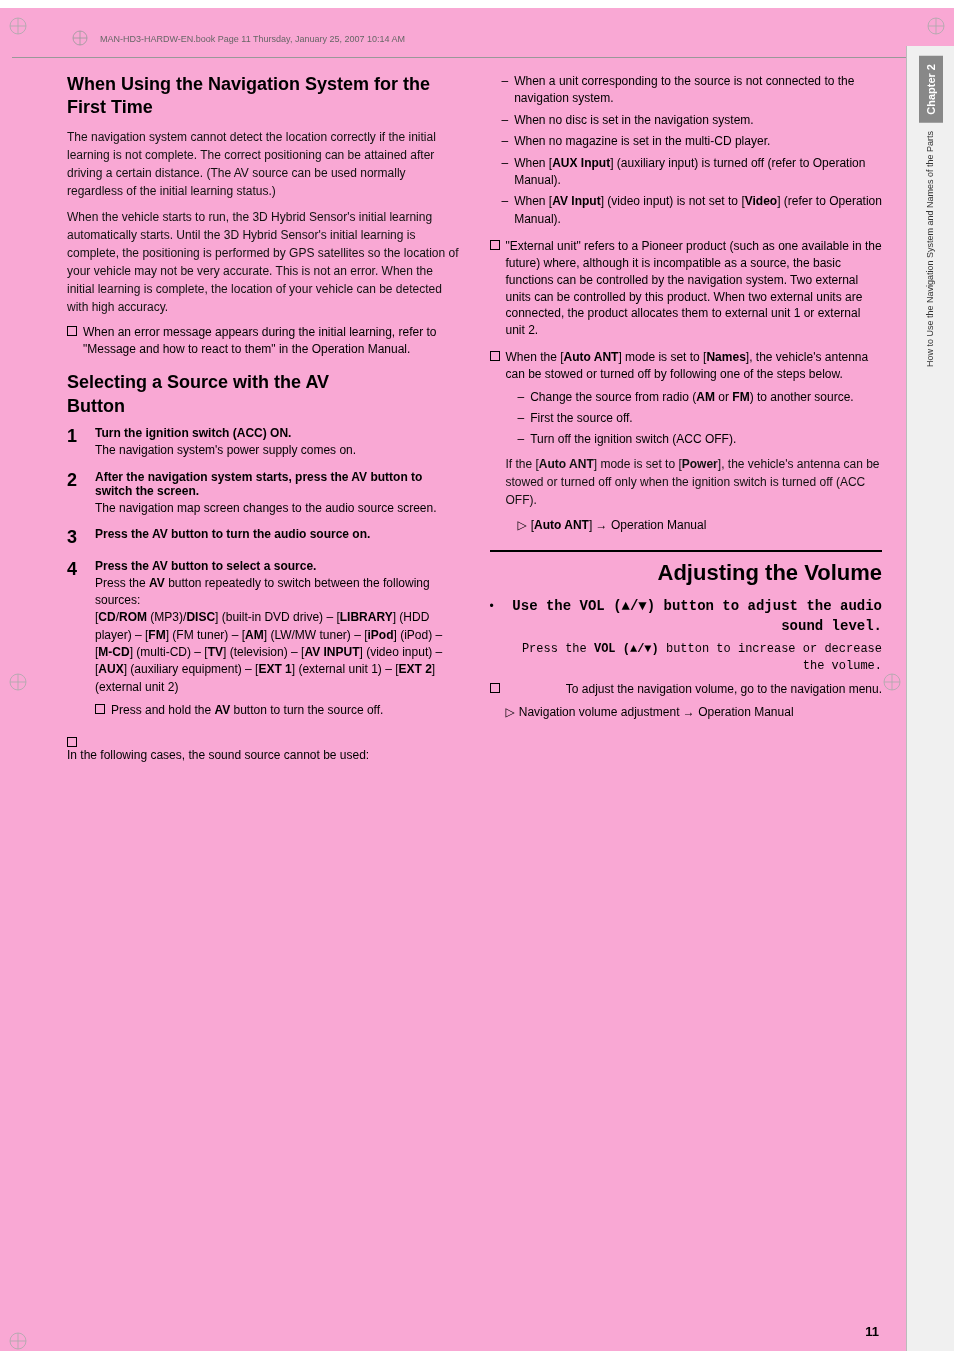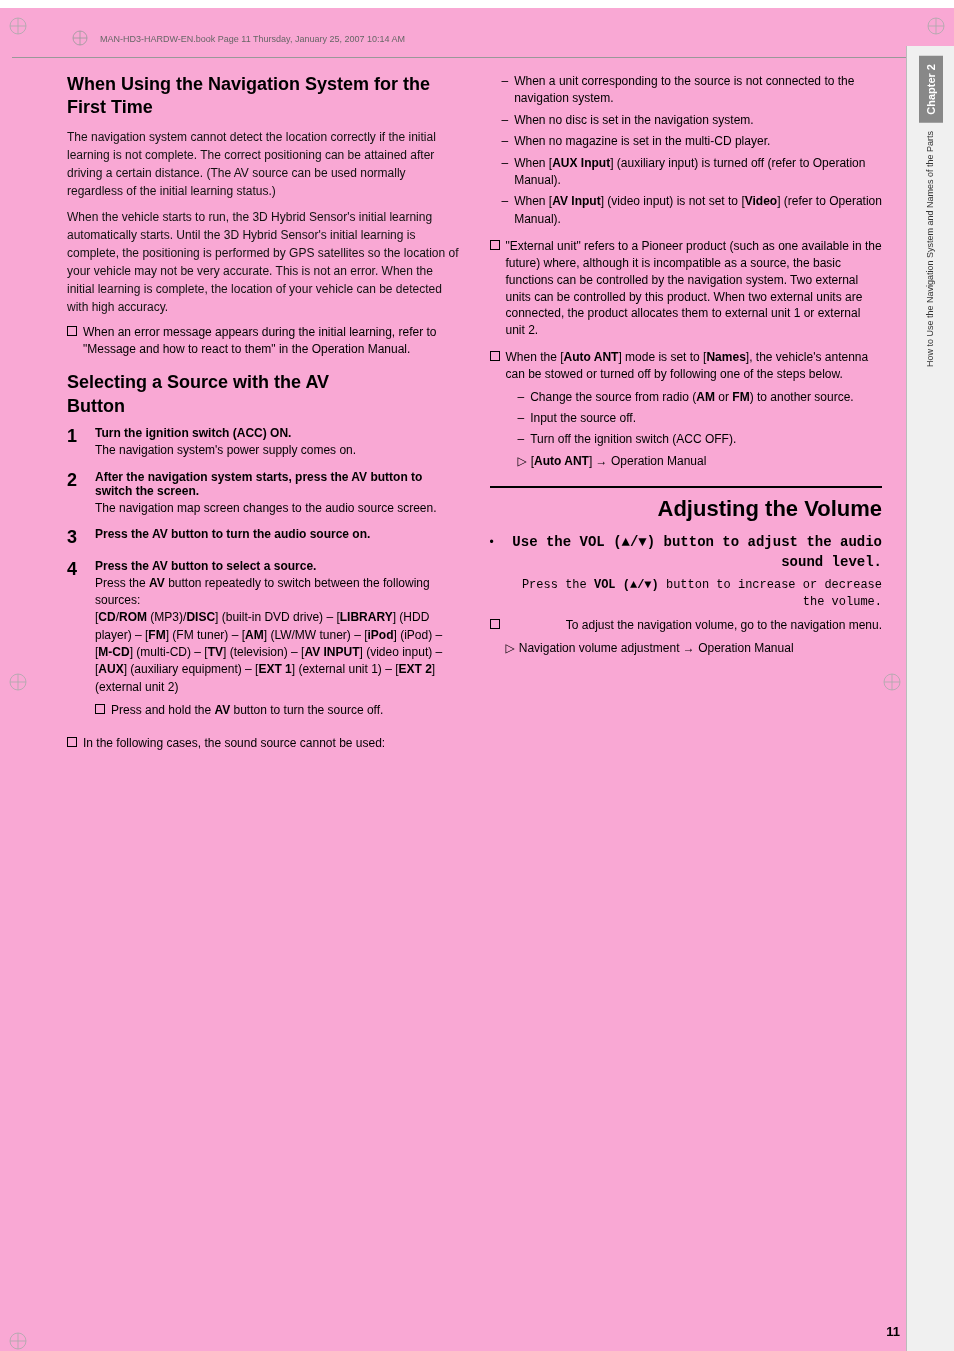--- a/index.html
+++ b/index.html
@@ -241,21 +241,21 @@
       margin-bottom: 10px;
       margin-top: 10px;
       border-top: 2px solid #000;
       padding-top: 8px;
     }
 
     
     .page-footer {
       position: absolute;
       bottom: 20px;
-      right: 54px;
+      right: 75px;
       font-size: 13px;
       font-family: Arial, sans-serif;
       font-weight: bold;
     }
 
     .header-file-info {
       font-size: 9px;
       color: #666;
       font-family: Arial, sans-serif;
     }
@@ -386,21 +386,21 @@
               Press the <span class="bold">AV</span> button repeatedly to switch between the following sources:<br>
               [<span class="bold">CD</span>/<span class="bold">ROM</span> (MP3)/<span class="bold">DISC</span>] (built-in DVD drive) – [<span class="bold">LIBRARY</span>] (HDD player) – [<span class="bold">FM</span>] (FM tuner) – [<span class="bold">AM</span>] (LW/MW tuner) – [<span class="bold">iPod</span>] (iPod) – [<span class="bold">M-CD</span>] (multi-CD) – [<span class="bold">TV</span>] (television) – [<span class="bold">AV INPUT</span>] (video input) – [<span class="bold">AUX</span>] (auxiliary equipment) – [<span class="bold">EXT 1</span>] (external unit 1) – [<span class="bold">EXT 2</span>] (external unit 2)
             </div>
             <div class="note-item" style="margin-top:6px;">
               <div class="note-checkbox"></div>
               <div class="note-text">Press and hold the <span class="bold">AV</span> button to turn the source off.</div>
             </div>
           </div>
         </div>
 
-        <div class="note-item" style="margin-left:0; padding-left:0;">
+        <div class="note-item" style="margin-left:0; padding-left:0;flex-direction:column;">
           <div class="note-checkbox"></div>
           <div class="note-text">In the following cases, the sound source cannot be used:</div>
         </div>
 
       </div>
     </div>
 
     <div class="right-col">
 
       <div style="margin-bottom:10px;">
@@ -437,27 +437,30 @@
           When the [<span class="bold">Auto ANT</span>] mode is set to [<span class="bold">Names</span>], the vehicle's antenna can be stowed or turned off by following one of the steps below.
         </div>
       </div>
 
       <div class="dash-item" style="padding-left:28px;">
         <span class="dash-mark">–</span>
         <span>Change the source from radio (<span class="bold">AM</span> or <span class="bold">FM</span>) to another source.</span>
       </div>
       <div class="dash-item" style="padding-left:28px;">
         <span class="dash-mark">–</span>
-        <span>Input the source off.</span>
+        <span>First the source off.</span>
       </div>
       <div class="dash-item" style="padding-left:28px;">
         <span class="dash-mark">–</span>
         <span>Turn off the ignition switch (ACC OFF).</span>
       </div>
 
+      <div class="body-text" style="margin-top:6px; padding-left:16px;">
+        If the [<span class="bold">Auto ANT</span>] mode is set to [<span class="bold">Power</span>], the vehicle's antenna can be stowed or turned off only when the ignition switch is turned off (ACC OFF).
+      </div>
 
       <div class="sub-note" style="margin-top:4px; padding-left:28px;">
         <span class="triangle-mark">▷</span>
         <span>[<span class="bold">Auto ANT</span>] → Operation Manual</span>
       </div>
 
       <div style="margin-top:16px; border-top: 2px solid #000; padding-top:8px;text-align:right;">
         <div class="big-section-title" style="border-top:none; padding-top:0; margin-top:0;">Adjusting the Volume</div>
 
         <div class="bullet-item">

